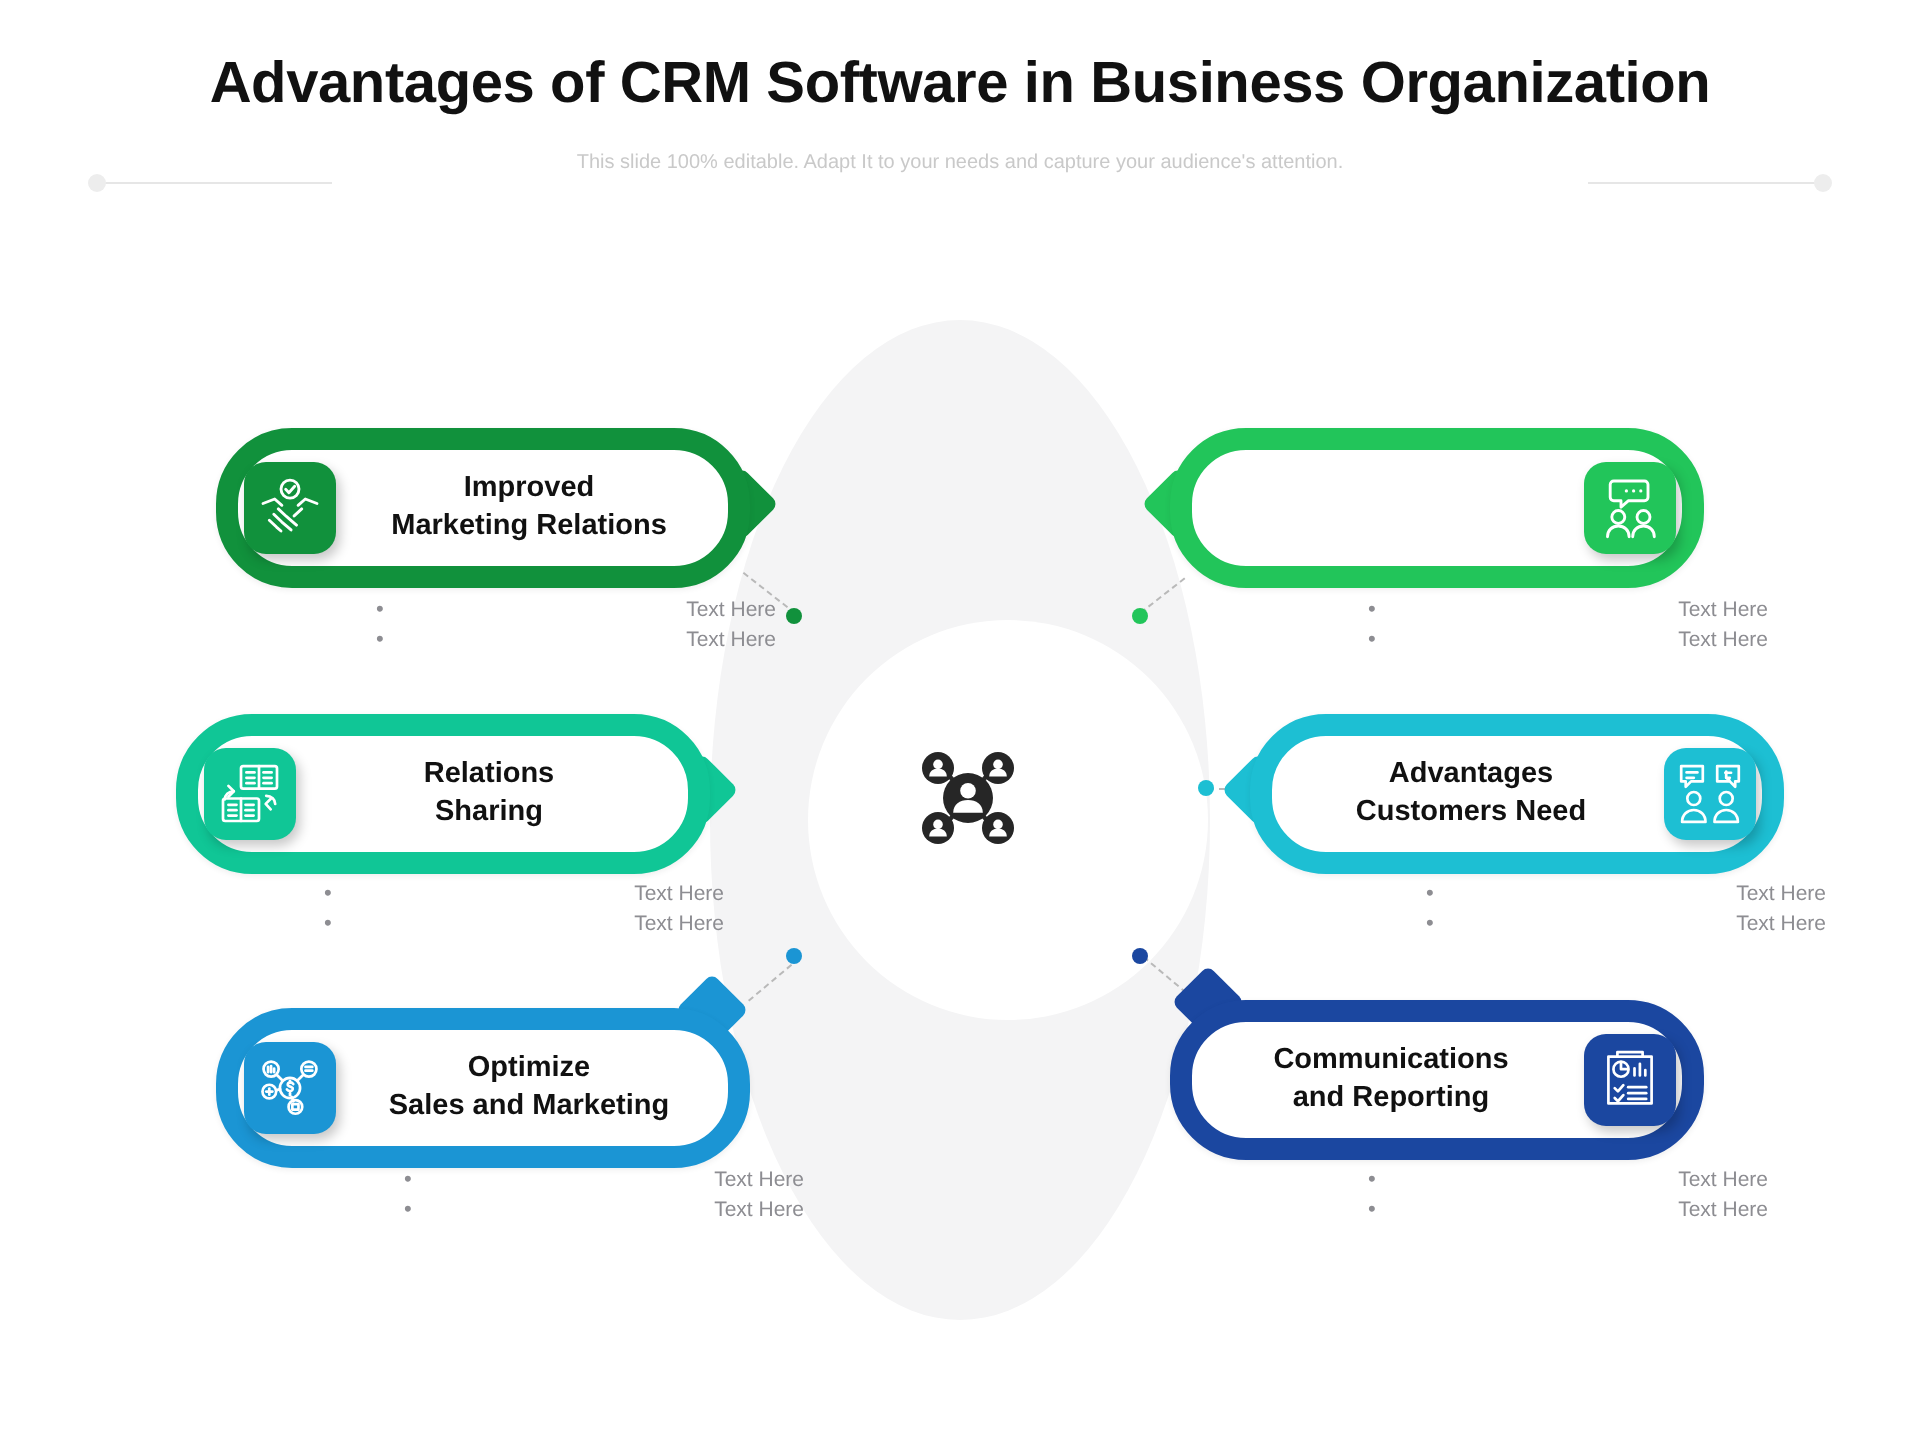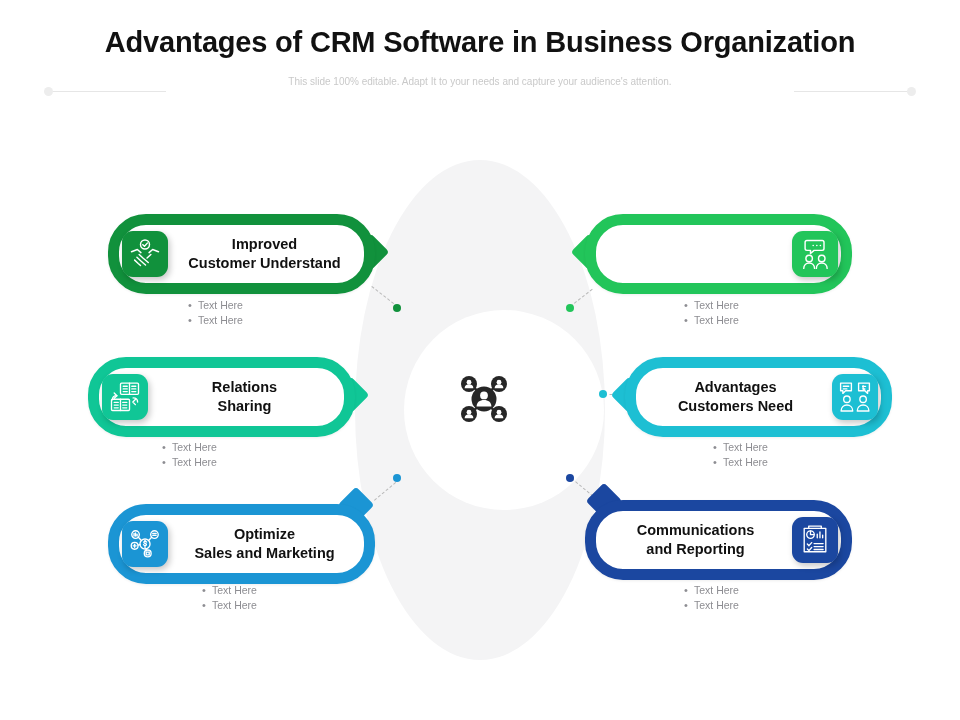--- a/index.html
+++ b/index.html
@@ -158,21 +158,21 @@
     color: #8d8d92;
     line-height: 1.38;
   }
   .bullet-dot {
     width: 10px;
     flex: 0 0 10px;
     color: #8d8d92;
     font-size: 11px;
     text-align: left;
   }
-  .bullet-text { flex: 1 1 auto; }
+  .bullet-text { flex: 1 1 auto; text-align: right; }
 
   svg { display: block; overflow: visible; }
 </style>
 </head>
 <body>
 
 <div class="slide-title">Advantages of CRM Software in Business Organization</div>
 <div class="slide-subtitle">This slide 100% editable. Adapt It to your needs and capture your audience's attention.</div>
 <div class="deco-rule left"></div>
 <div class="deco-dot left"></div>
@@ -236,21 +236,21 @@
         <path d="M5 17.5l6.5-2.5 4 3.5"></path>
         <path d="M35 17.5l-6.5-2.5-4 3.5"></path>
         <path d="M13.5 20.5l4.5 4.2 3 2.6 2.6 2.2"></path>
         <path d="M26.5 20.5l-4.2 3.9"></path>
         <path d="M11 23.5l4.5 4.3 2.8 2.4 2.3 2"></path>
         <path d="M8.5 26.8l4 3.8 2.5 2.2"></path>
       </svg>
     </div>
     <div class="card-title">
       <span>Improved</span><br>
-      <span>Customer Understand</span>
+      <span>Marketing Relations</span>
     </div>
   </div>
 </div>
 <div class="bullets" style="left:188px; top:298px;">
   <div class="bullet-row">
     <span class="bullet-dot">•</span>
     <span class="bullet-text">Text Here</span>
   </div>
   <div class="bullet-row">
     <span class="bullet-dot">•</span>

